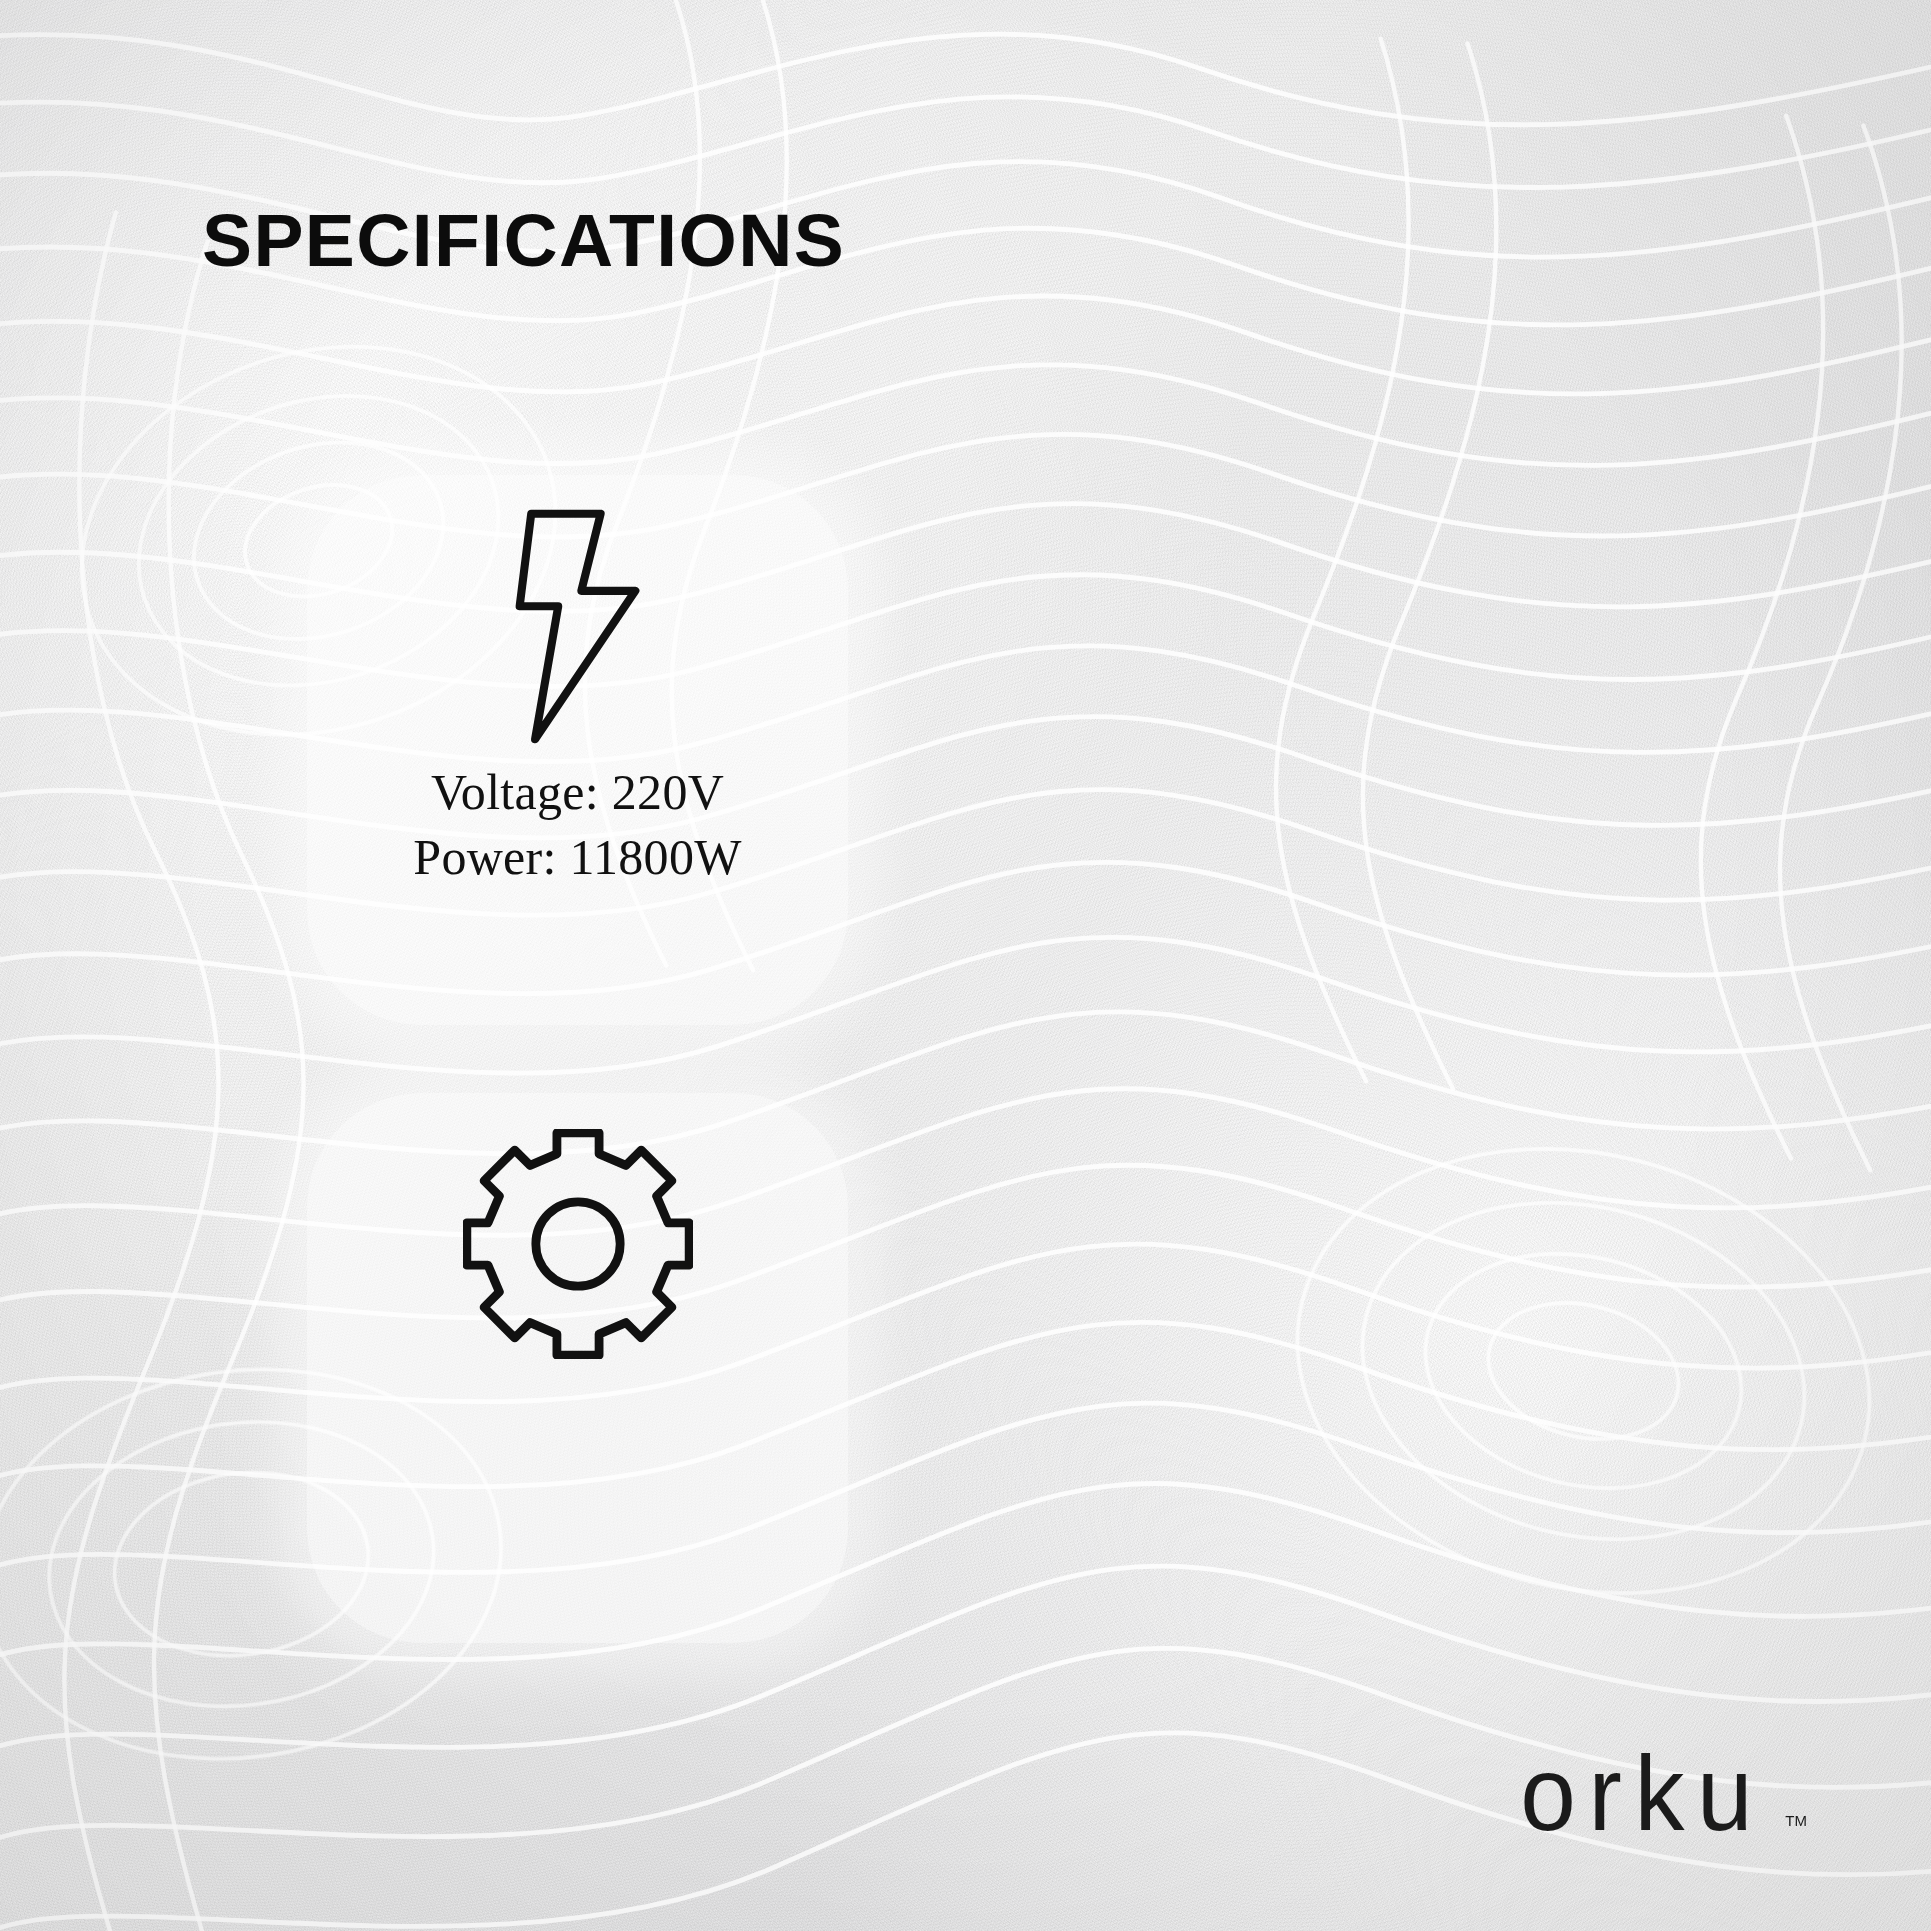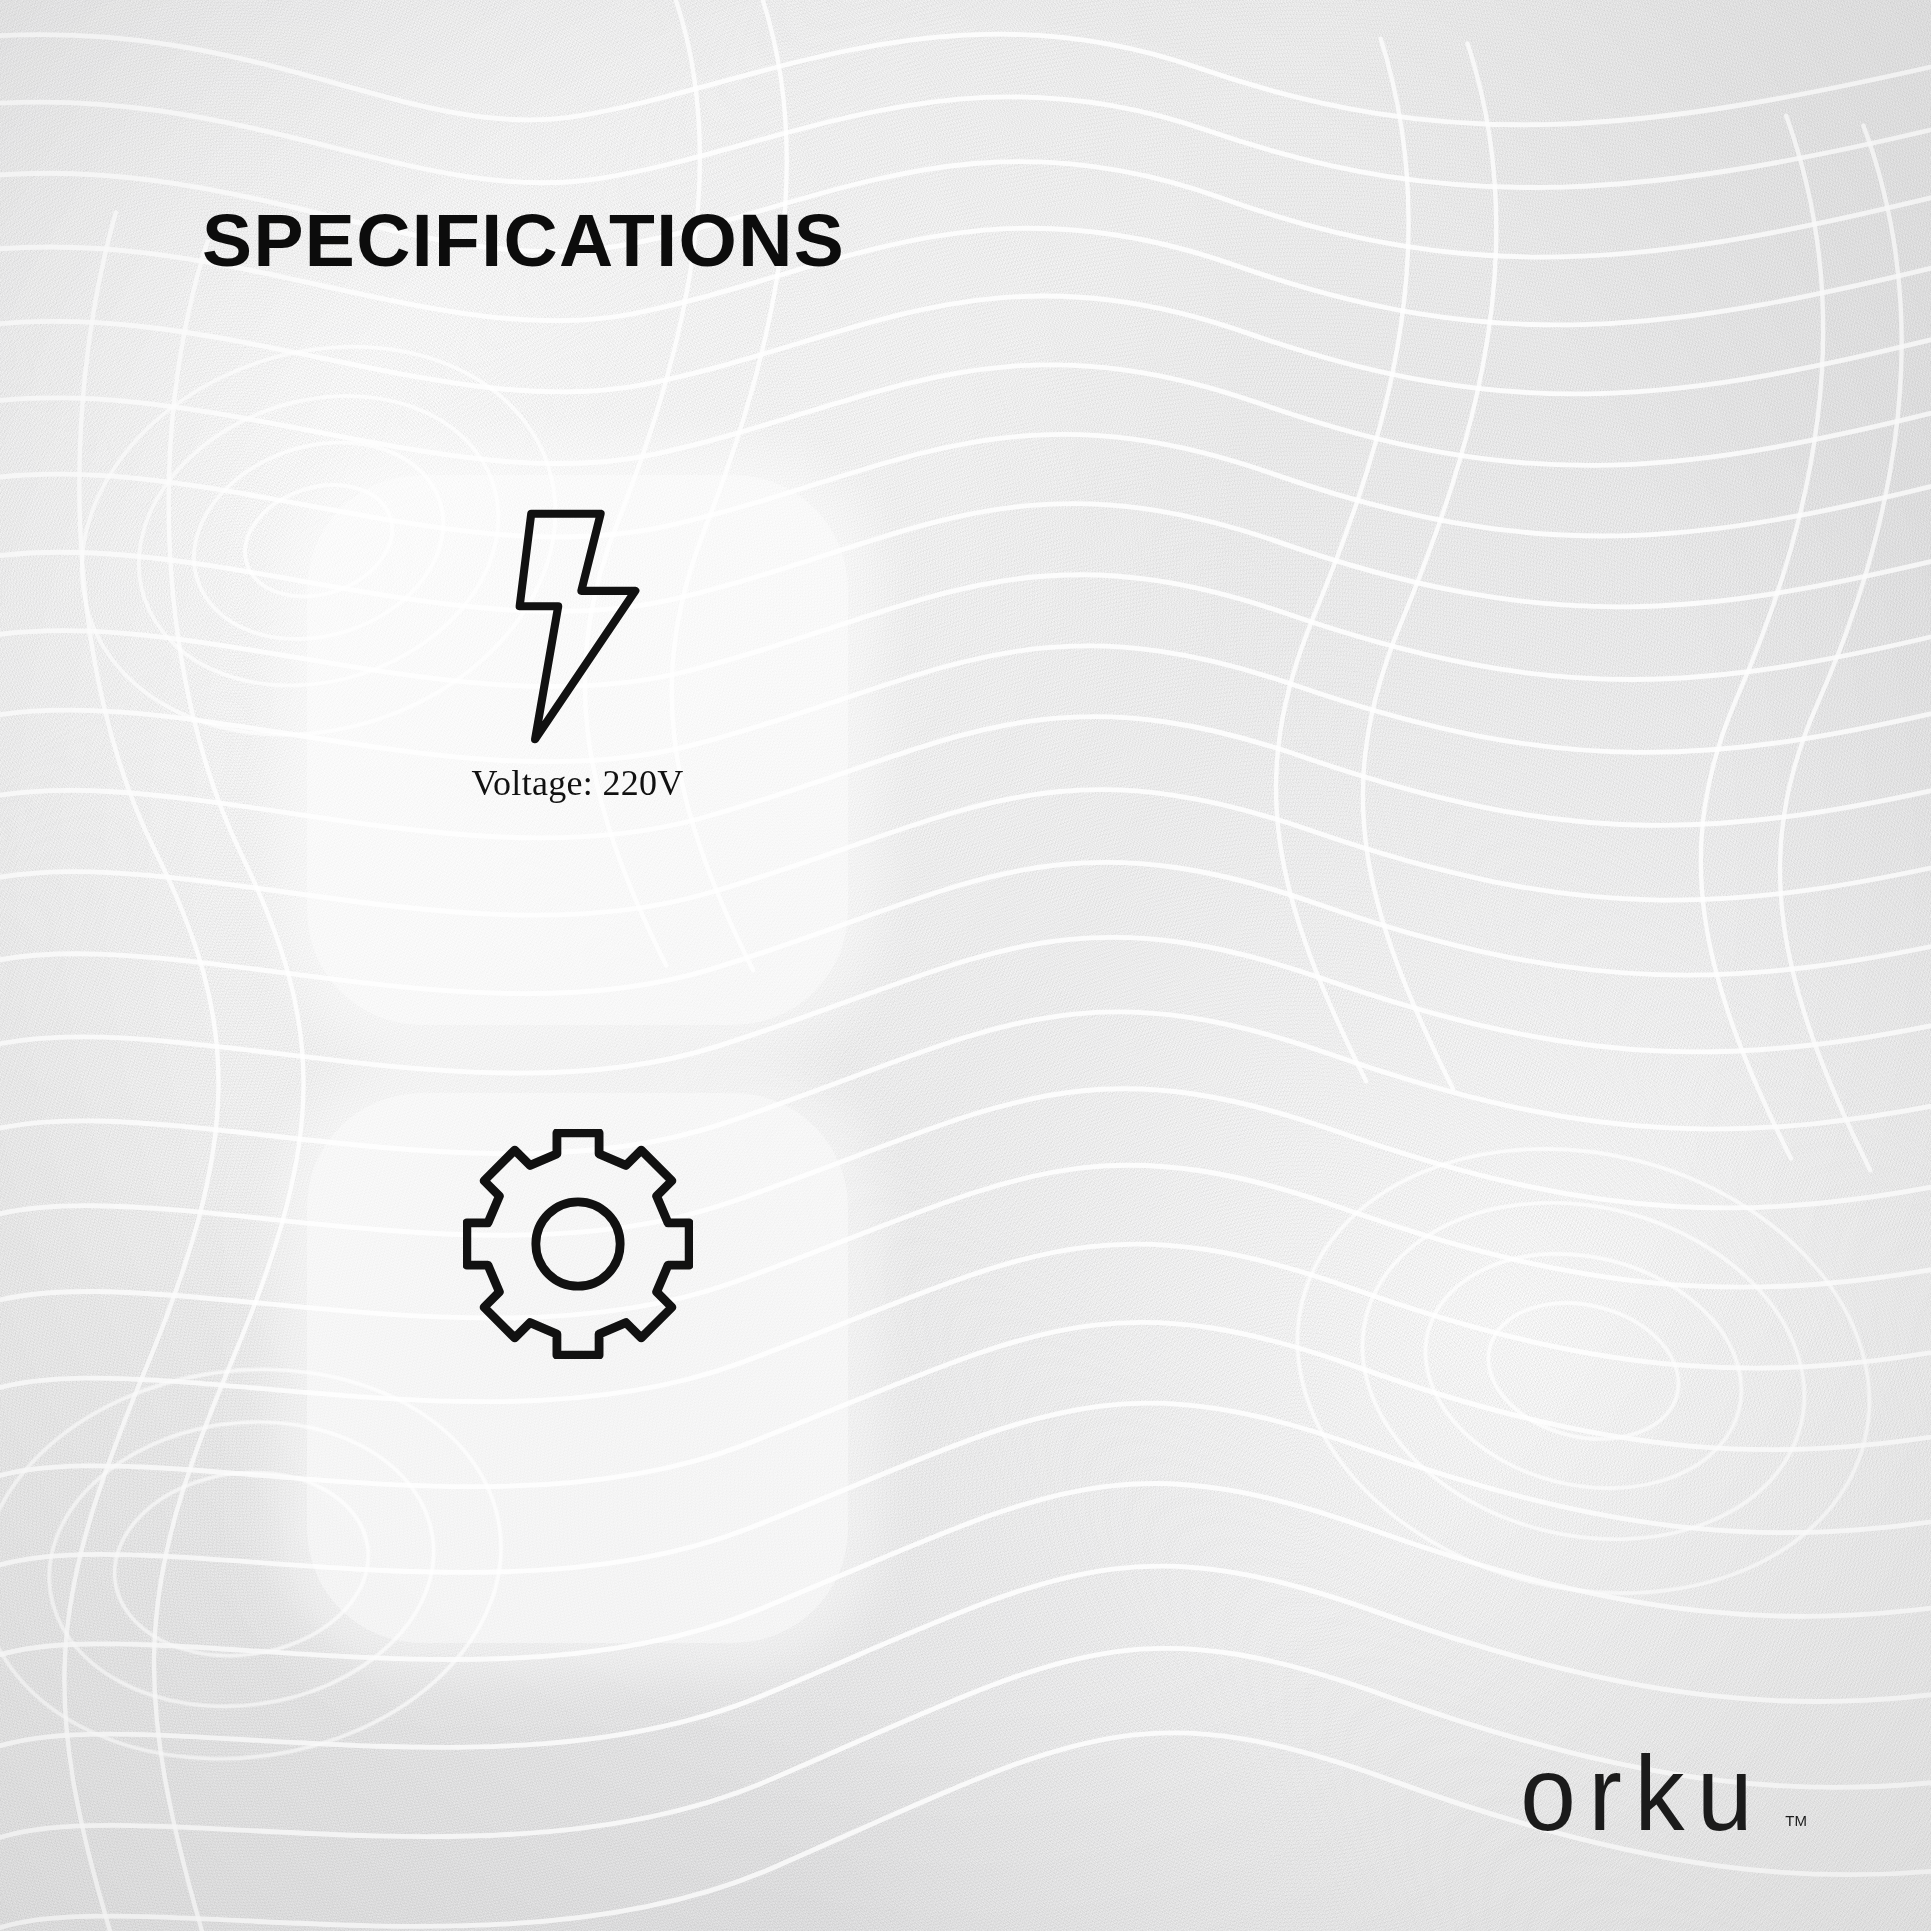--- a/index.html
+++ b/index.html
@@ -83,21 +83,21 @@
 
   .icon-wrap{
     height:268px;
     display:flex;align-items:center;justify-content:center;
     margin-top:17.4px;
   }
   .icon-wrap svg{display:block;}
   .card-text{
     text-align:center;
     font-family:"Liberation Serif", serif;
-    font-size:36px;
+    font-size:50px;
     line-height:1.30;
     color:#111;
     letter-spacing:0.3px;
     padding:0 23px;
   }
   .card-text .ln{display:block;white-space:nowrap;}
 
   
   .logo{
     position:absolute;
@@ -191,20 +191,21 @@
   <div class="grid">
 
     <div class="card c1">
       <div class="icon-wrap">
         <svg width="193" height="241" viewBox="0 0 100 125" fill="none" stroke="#111" stroke-width="4.2" stroke-linejoin="round" stroke-linecap="round">
           <path d="M62 4 H26 L20 52 H40 L28 121 L80 44 H52 Z"></path>
         </svg>
       </div>
       <div class="card-text">
         <span class="ln">Voltage: 220V</span>
+        <span class="ln">Power: 11800W</span>
       </div>
     </div>
 
 
     <div class="card c3">
       <div class="icon-wrap">
         <svg width="230" height="230" viewBox="0 0 120 120" fill="none" stroke="#111" stroke-width="4.6" stroke-linejoin="round" stroke-linecap="round">
           <path d="M49 8 H71 V19 L85 25 L93 17 L109 33 L101 41 L107 55 H118 V77 H107 L101 91 L109 99 L93 115 L85 107 L71 113 V124 H49 V113 L35 107 L27 115 L11 99 L19 91 L13 77 H2 V55 H13 L19 41 L11 33 L27 17 L35 25 L49 19 Z" transform="translate(0,-6)"></path>
           <circle cx="60" cy="60" r="22"></circle>
         </svg>

